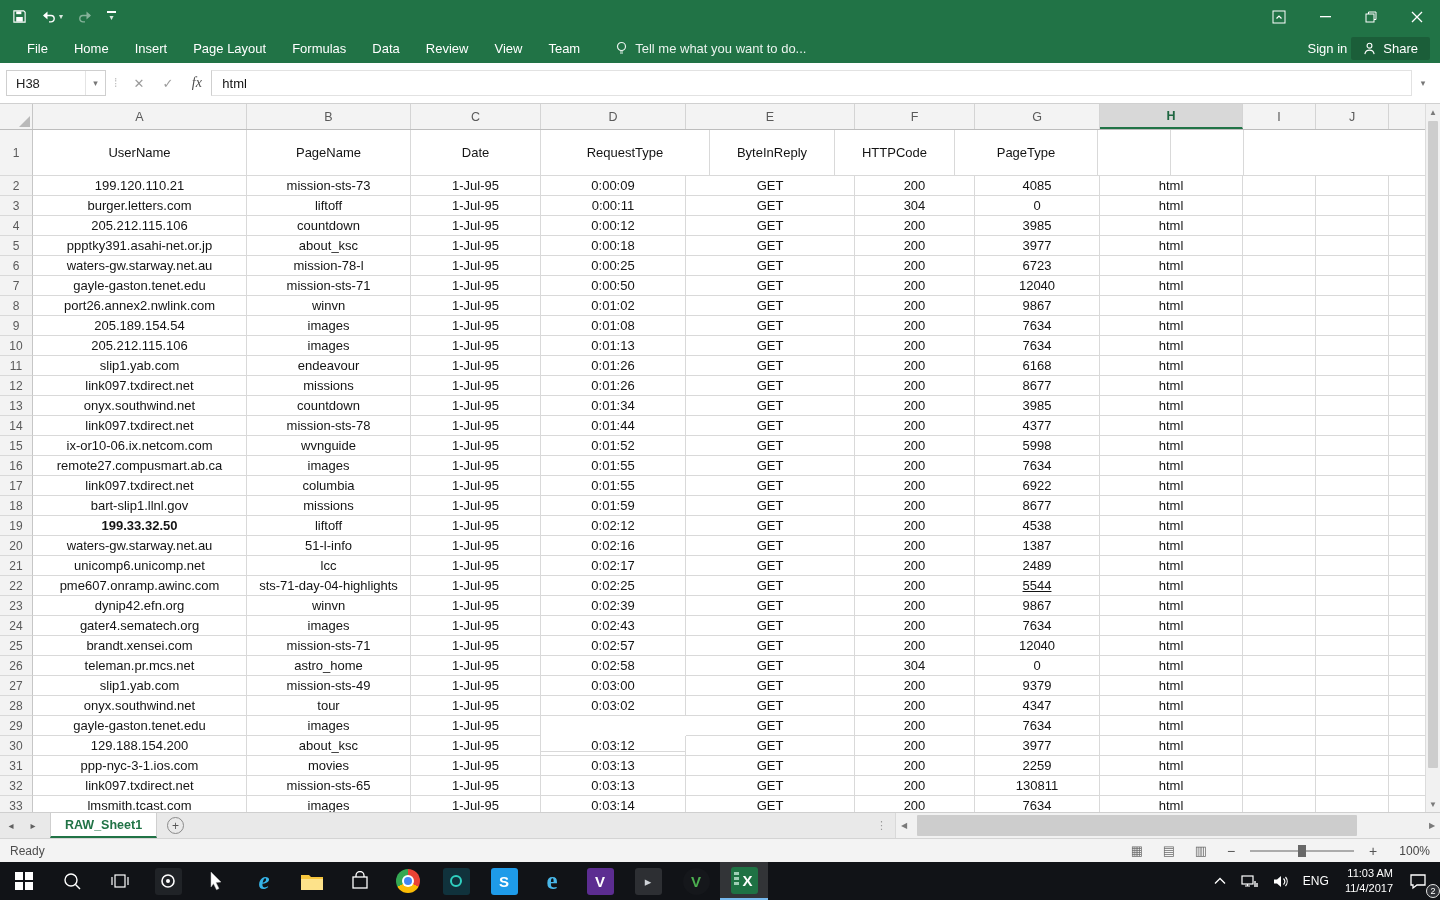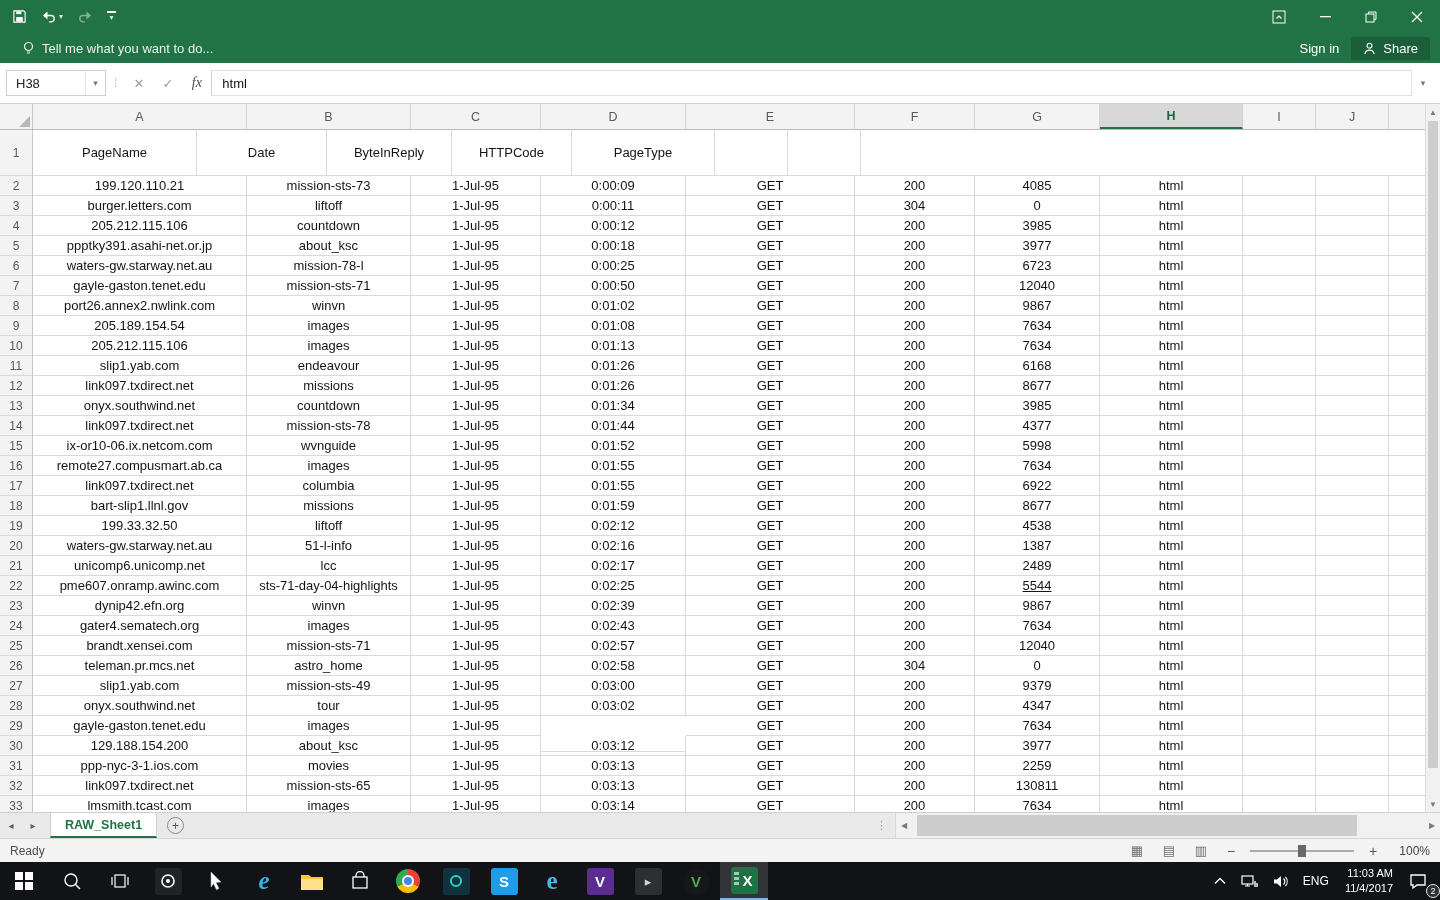--- a/index.html
+++ b/index.html
@@ -15,21 +15,21 @@
   .disabled{opacity:.45}
   .tb-title{position:absolute;left:0;right:0;text-align:center;font-size:13px;color:#fff}
   .win-controls{margin-left:auto;display:flex;height:100%;z-index:2}
   .win-btn{width:46px;height:33px;display:flex;align-items:center;justify-content:center}
 
   
   .ribbonrow{height:30px;background:#217346;display:flex;align-items:center;color:#fff;position:relative;flex:none}
   .rtabs{display:flex;align-items:center;height:100%;padding-left:14px}
   .rtab{padding:0 13px;height:100%;display:flex;align-items:center;font-size:13px;white-space:nowrap}
   .tellme{display:flex;align-items:center;gap:7px;margin-left:22px;font-size:13px;color:#eaf3ee}
-  .ribbon-right{position:absolute;right:10px;top:0;height:100%;display:flex;align-items:center;gap:12px}
+  .ribbon-right{position:absolute;right:10px;top:0;height:100%;display:flex;align-items:center;gap:4px}
   .signin{font-size:13px}
   .share-btn{display:flex;align-items:center;gap:7px;background:rgba(0,0,0,.18);padding:4px 12px;border-radius:2px}
 
   
   .formulabar{height:41px;background:#fff;border-bottom:1px solid #d0d0d0;display:flex;align-items:center;padding:7px 6px;flex:none}
   .namebox{width:100px;height:26px;border:1px solid #cfcfcf;display:flex;align-items:center}
   .namebox-text{flex:1;padding-left:9px;font-size:13px;color:#222}
   .namebox-dd{width:20px;text-align:center;color:#777;font-size:9px;border-left:1px solid #e4e4e4;align-self:stretch;display:flex;align-items:center;justify-content:center}
   .fb-handle{color:#c0c0c0;font-size:12px;letter-spacing:-1px;padding:0 8px}
   .fb-btn{width:29px;height:26px;display:flex;align-items:center;justify-content:center;color:#9b9b9b;font-size:13px}
@@ -151,20 +151,31 @@
       </span>
       <span class="win-btn">
         <svg width="12" height="12" viewBox="0 0 12 12">
             <path d="M1 1l10 10M11 1 1 11" stroke="#fff" stroke-width="1.3"></path>
           </svg>
       </span>
     </div>
   </div>
 
   <div class="ribbonrow">
+    <div class="rtabs">
+        <div class="rtab">File</div>
+        <div class="rtab">Home</div>
+        <div class="rtab">Insert</div>
+        <div class="rtab">Page Layout</div>
+        <div class="rtab">Formulas</div>
+        <div class="rtab">Data</div>
+        <div class="rtab">Review</div>
+        <div class="rtab">View</div>
+        <div class="rtab">Team</div>
+      </div>
     <div class="tellme">
       <svg width="13" height="15" viewBox="0 0 13 15">
           <circle cx="6.5" cy="5.5" r="4" fill="none" stroke="#eaf3ee" stroke-width="1.2"></circle>
           <path d="M5 10h3M5 12h3" stroke="#eaf3ee" stroke-width="1.2"></path>
         </svg>
       <span>Tell me what you want to do...</span>
     </div>
     <div class="ribbon-right">
       <span class="signin">Sign in</span>
       <span class="share-btn">
@@ -206,22 +217,24 @@
             <div class="col-h" style="width: 125px;">G</div>
             <div class="col-h selected" style="width: 143px;">H</div>
             <div class="col-h" style="width: 73px;">I</div>
             <div class="col-h" style="width: 73px;">J</div>
           </div>
         <div class="colfill"></div>
       </div>
       <div class="gridrows">
           <div class="row hdr">
             <div class="rownum">1</div>
+            <div class="cell" style="width: 214px;">UserName</div>
             <div class="cell" style="width: 164px;">PageName</div>
             <div class="cell" style="width: 130px;">Date</div>
+            <div class="cell" style="width: 169px;">RequestType</div>
             <div class="cell" style="width: 125px;">ByteInReply</div>
             <div class="cell" style="width: 120px;">HTTPCode</div>
             <div class="cell" style="width: 143px;">PageType</div>
             <div class="cell" style="width: 73px;"></div>
             <div class="cell" style="width: 73px;"></div>
             <div class="cellfill"></div>
           </div>
           <div class="row">
             <div class="rownum">2</div>
             <div class="cell" style="width: 214px;">199.120.110.21</div>
@@ -455,21 +468,21 @@
             <div class="cell" style="width: 169px;">GET</div>
             <div class="cell" style="width: 120px;">200</div>
             <div class="cell" style="width: 125px;">8677</div>
             <div class="cell" style="width: 143px;">html</div>
             <div class="cell" style="width: 73px;"></div>
             <div class="cell" style="width: 73px;"></div>
             <div class="cellfill"></div>
           </div>
           <div class="row">
             <div class="rownum">19</div>
-            <div class="cell" style="width: 214px;">199.33.32.50</div>
+            <div class="cell" style="width: 214px; font-weight: bold;">199.33.32.50</div>
             <div class="cell" style="width: 164px;">liftoff</div>
             <div class="cell" style="width: 130px;">1-Jul-95</div>
             <div class="cell" style="width: 145px;">0:02:12</div>
             <div class="cell" style="width: 169px;">GET</div>
             <div class="cell" style="width: 120px;">200</div>
             <div class="cell" style="width: 125px;">4538</div>
             <div class="cell" style="width: 143px;">html</div>
             <div class="cell" style="width: 73px;"></div>
             <div class="cell" style="width: 73px;"></div>
             <div class="cellfill"></div>

